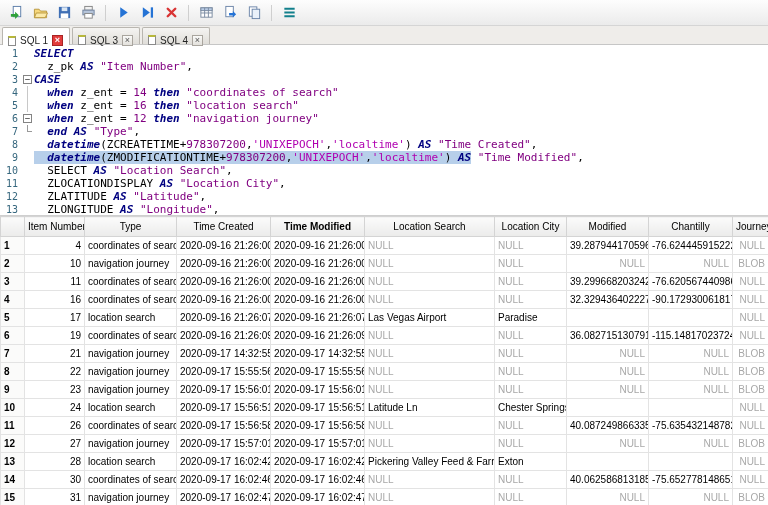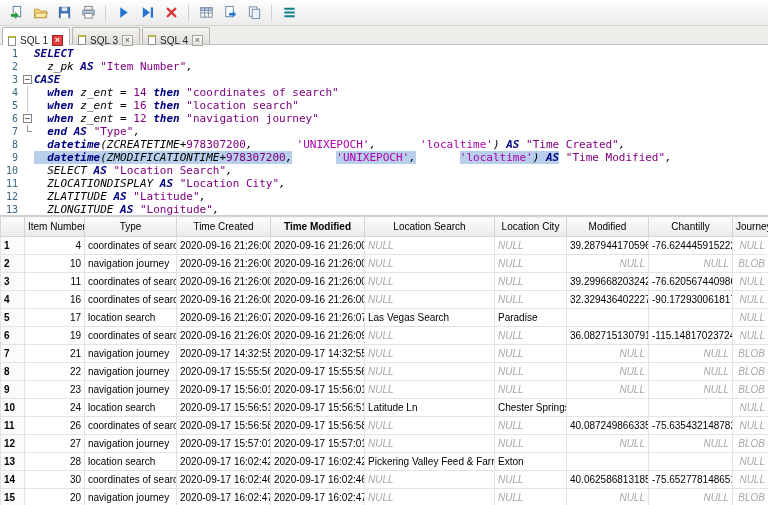--- a/index.html
+++ b/index.html
@@ -41,39 +41,39 @@
         color:#36677e; font-size:10px; }
   .foldcol { width:12px; flex:none; position:relative; }
   .foldbox { position:absolute; left:1px; top:2px; width:9px; height:9px;
              border:1px solid #848484; background:#fff; font-size:9px; line-height:6px;
              text-align:center; color:#333; cursor:pointer; }
   .foldv { position:absolute; left:5px; top:0; bottom:0; width:1px; background:#c8c8c8; }
   .foldend { position:absolute; left:5px; top:0; width:5px; height:7px;
              border-left:1px solid #999; border-bottom:1px solid #999; }
   .ecode { white-space:pre; }
   .tok-kw { color:#000080; font-weight:bold;font-style:italic; }
-  .tok-pl { color:#000;font-style:italic; }
+  .tok-pl { color:#000; }
   .tok-str { color:#800080; }
-  .tok-sstr { color:#b000b0;margin-left:44px; }
+  .tok-sstr { color:#b000b0; }
   .tok-num { color:#800080; }
   .sel { background:#b7cfea; }
 
   
   .gridwrap { width:768px; overflow:hidden; }
   table { border-collapse:collapse; table-layout:fixed; width:768px; font-size:10px; }
   th { height:20px; background:linear-gradient(#fbfbfb,#ebebea);
        border:1px solid #d4d4d4; font-weight:normal; text-align:center;
        padding:0 3px; overflow:hidden; white-space:nowrap; cursor:pointer; }
   th.bold { font-weight:bold; }
   td { height:18px; border:1px solid #e3e3e3; padding:0 3px; overflow:hidden;
        white-space:nowrap; background:#fff; }
   td.rowhdr { font-weight:bold; background:#fbfbfa; }
   .al-right { text-align:right; }
   .al-left { text-align:left; }
-  td.nullval { color:#a8a8a8; font-style:italic; }
+  td.nullval { color:#a8a8a8; }
 </style>
 </head>
 <body>
 
 <div class="app">
   <div class="toolbar" id="toolbar">
       <button class="tbtn">
         <span class="ticon">
           <svg width="15" height="15" viewBox="0 0 16 16">
             <rect x="4.5" y="1.5" width="8" height="11" fill="#fff" stroke="#5a7ca8"></rect>
@@ -275,21 +275,21 @@
             <td class="al-right">32.3294364022273</td>
             <td class="al-right">-90.1729300618172</td>
             <td class="al-right nullval">NULL</td>
           </tr>
           <tr>
             <td class="rowhdr al-left">5</td>
             <td class="al-right">17</td>
             <td class="al-left">location search</td>
             <td class="al-left">2020-09-16 21:26:07</td>
             <td class="al-left">2020-09-16 21:26:07</td>
-            <td class="al-left">Las Vegas Search</td>
+            <td class="al-left">Las Vegas Airport</td>
             <td class="al-left">Paradise</td>
             <td class="al-right"></td>
             <td class="al-right"></td>
             <td class="al-right nullval">NULL</td>
           </tr>
           <tr>
             <td class="rowhdr al-left">6</td>
             <td class="al-right">19</td>
             <td class="al-left">coordinates of search</td>
             <td class="al-left">2020-09-16 21:26:09</td>
@@ -391,21 +391,21 @@
             <td class="al-left">2020-09-17 16:02:46</td>
             <td class="al-left">2020-09-17 16:02:46</td>
             <td class="al-left nullval">NULL</td>
             <td class="al-left nullval">NULL</td>
             <td class="al-right">40.0625868131854</td>
             <td class="al-right">-75.6527781486511</td>
             <td class="al-right nullval">NULL</td>
           </tr>
           <tr>
             <td class="rowhdr al-left">15</td>
-            <td class="al-right">20</td>
+            <td class="al-right">31</td>
             <td class="al-left">navigation journey</td>
             <td class="al-left">2020-09-17 16:02:47</td>
             <td class="al-left">2020-09-17 16:02:47</td>
             <td class="al-left nullval">NULL</td>
             <td class="al-left nullval">NULL</td>
             <td class="al-right nullval">NULL</td>
             <td class="al-right nullval">NULL</td>
             <td class="al-right nullval">BLOB</td>
           </tr>
         </tbody>

